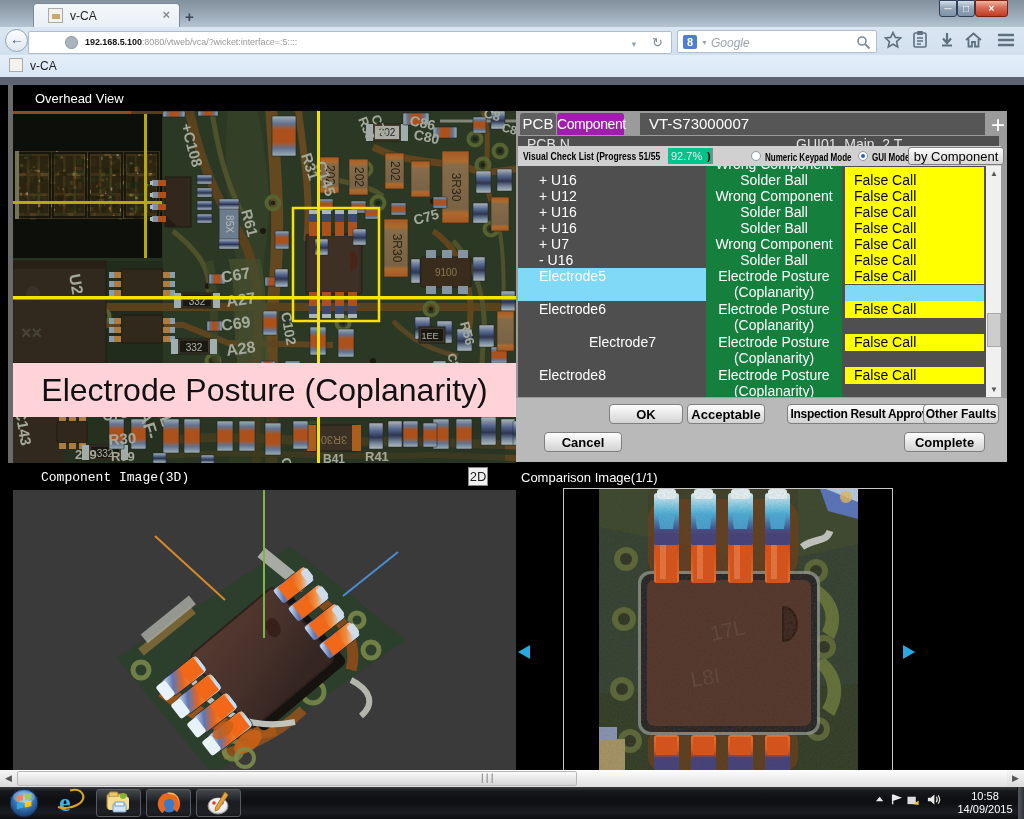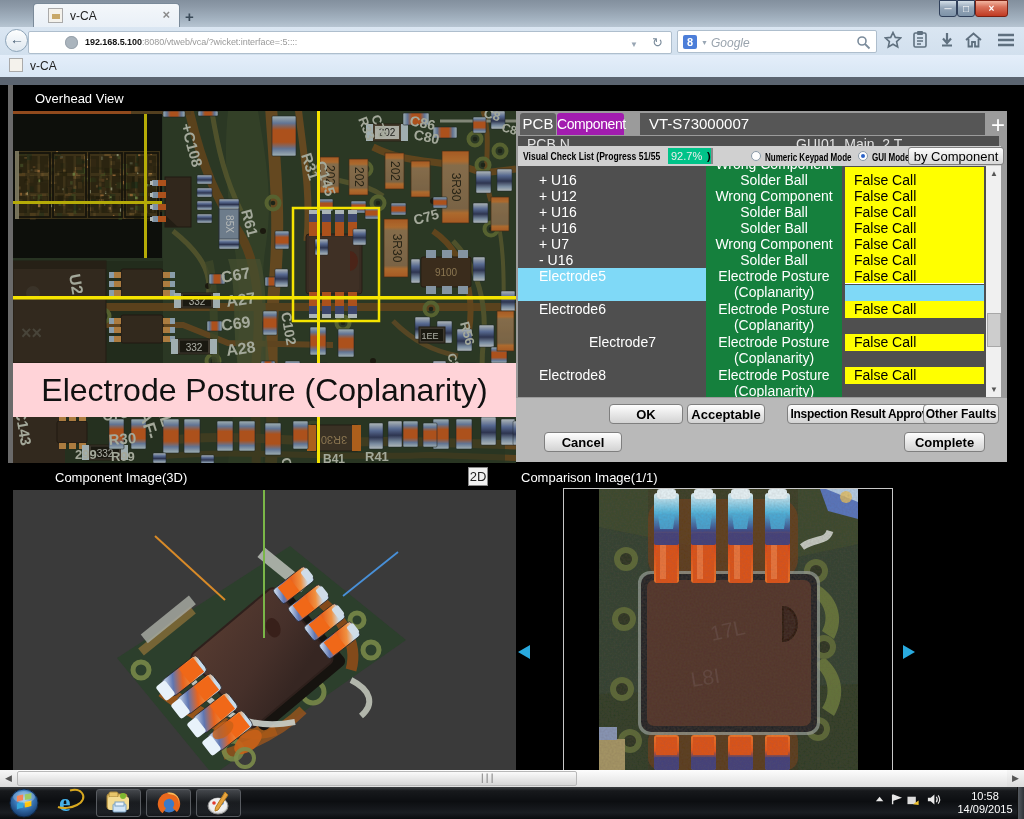--- a/index.html
+++ b/index.html
@@ -46,21 +46,21 @@
 #page { left:0; top:85px; width:1024px; height:685px; background:#000; }
 .paneltitle { color:#fff; font-size:13px; }
 #ovtitle { left:13px; top:0px; width:503px; height:26px; background:#000; }
 #ovtitle span { position:absolute; left:22px; top:6px; }
 #ovleftline { left:8px; top:0px; width:5px; height:378px; background:#6a6a6a; }
 #ovphoto { left:13px; top:26px; width:503px; height:352px; background:#2a3d2c; overflow:hidden;}
 #pinkbanner { left:13px; top:278px; width:503px; height:54px; background:#ffd3d8; z-index:5; text-align:center;}
 #pinkbanner span { font-size:32px; color:#111; line-height:54px; letter-spacing:0px;}
 
 #c3dtitle { left:13px; top:379px; width:503px; height:26px; background:#000;}
-#c3dtitle span { position:absolute; left:42px; top:6px; }
+#c3dtitle span { position:absolute; left:28px; top:6px;font-family:Liberation Mono, monospace; }
 #btn2d { position:absolute; right:28px; top:3px; width:20px; height:19px; background:#f0f0f0; border:1px solid #888;
   color:#222; font-size:13px; text-align:center; line-height:18px;}
 #c3dview { left:13px; top:405px; width:503px; height:280px; background:#3d3d3d; overflow:hidden;}
 
 #rp { left:516px; top:0px; width:491px; height:685px; background:#000; }
 #rphead { position:absolute; left:0; top:0; width:491px; height:26px; background:#4c4c4c; }
 #boxtop { position:absolute; left:4px; top:0px; width:116px; height:21px; background:#fff; text-align:center;
   font-size:25px; color:#000; line-height:21px; letter-spacing:1px;}
 #boxfault { position:absolute; left:131px; top:0px; width:238px; height:21px; background:#ff00ff; text-align:center;
   font-size:25px; color:#fff; line-height:21px;}

